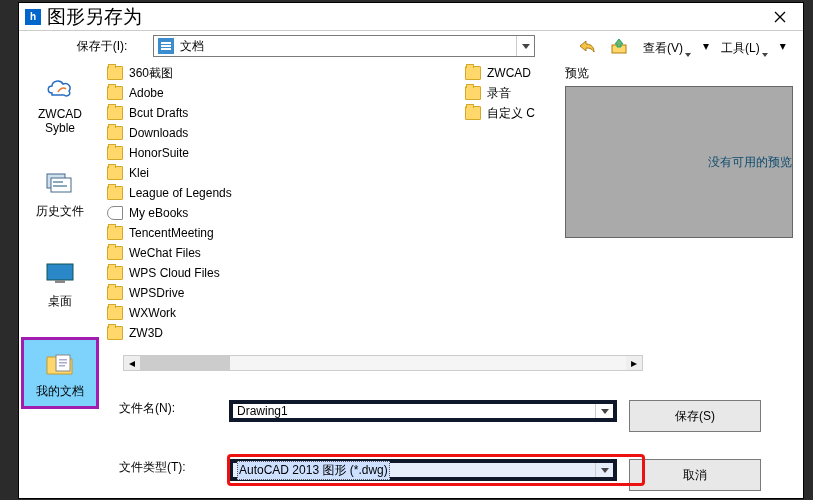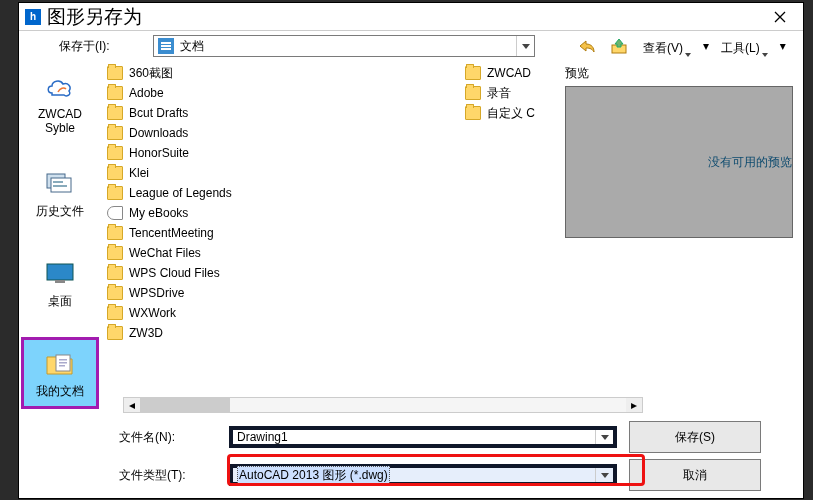--- a/index.html
+++ b/index.html
@@ -4,21 +4,21 @@
 <style>
 * { box-sizing: border-box; margin: 0; padding: 0; font-family: "Microsoft YaHei", Tahoma, sans-serif; font-size: 12px; }
 body { width: 813px; height: 500px; background: #2b2b2b; overflow: hidden; position: relative; }
 .dialog { position: absolute; left: 18px; top: 2px; width: 786px; height: 497px; background: #fff; border: 1px solid #000; }
 .titlebar { height: 28px; border-bottom: 1px solid #ccc; display: flex; align-items: center; padding: 0 6px; }
 .titlebar .appicon { width: 16px; height: 16px; background: #0066cc; color: #fff; font-size: 10px; font-weight: bold; display: flex; align-items: center; justify-content: center; margin-right: 6px; }
 .titlebar .title { flex: 1; font-size: 19px; }
 .titlebar .close { width: 34px; height: 22px; display: flex; align-items: center; justify-content: center; }
 .titlebar .close svg { width: 12px; height: 12px; }
 .toprow { height: 30px; display: flex; align-items: center; padding: 4px 10px 4px 40px; gap: 8px; }
-.toprow .label { width: 86px; text-align: left; }
+.toprow .label { width: 86px; text-align: center; }
 .toprow .combo { flex: 0 0 382px; height: 22px; border: 1px solid #7a7a7a; display: flex; align-items: center; padding-left: 4px; background: #fff; position: relative; }
 .toprow .combo .docicon { width: 16px; height: 16px; background: #3b8dd0; margin-right: 6px; display:flex; align-items:center; justify-content:center; }
 .toprow .combo .docicon:after { content:""; width:10px; height:2px; background:#fff; box-shadow: 0 -3px 0 #fff, 0 3px 0 #fff; }
 .toprow .combo .dd { position: absolute; right: 0; top:0; bottom:0; width: 18px; display:flex; align-items:center; justify-content:center; border-left:1px solid #ccc; }
 .toprow .iconbtn { width: 24px; height: 22px; display:flex; align-items:center; justify-content:center; }
 .toprow .menubtn { display:flex; align-items:flex-end; height:22px; padding: 0 4px; gap:2px; }
 .body { display: flex; height: 436px; }
 .sidebar { width: 115px; border-right: none; padding: 6px 2px 0 2px; display:flex; flex-direction:column; gap:18px; }
 .sideitem { height: 72px; display:flex; flex-direction:column; align-items:center; justify-content:center; gap:4px; border:1px solid transparent; }
 .sideitem.selected { border:3px solid #a21caf; background:#7dd3fc; }
@@ -35,21 +35,21 @@
 .foldericon:before { content:""; position:absolute; top:-3px; left:0; width:6px; height:3px; background:#ffd76a; border:1px solid #d6a828; border-bottom:none; border-radius:1px 1px 0 0; }
 .ebookicon { width:16px; height:14px; background:#fff; border:1px solid #888; border-radius:7px 1px 1px 7px; }
 .hscroll { height:16px; border:1px solid #ccc; margin: 0 160px 2px 22px; display:flex; align-items:center; }
 .hscroll .arrow { width:16px; height:14px; background:#eee; display:flex; align-items:center; justify-content:center; }
 .hscroll .track { flex:1; background:#f5f5f5; height:14px; position:relative; }
 .hscroll .thumb { position:absolute; left:0; top:0; width:90px; height:14px; background:#ccc; }
 .preview { width: 240px; padding: 2px 8px 0 4px; }
 .prevlabel { font-size: 12px; margin-bottom: 4px; }
 .prevbox { width: 228px; height: 152px; background:#aaa; border:1px solid #666; display:flex; align-items:center; justify-content:flex-end; color:#0c4a6e;padding-left:34px; }
 .bottom { padding: 6px 10px 6px 18px; display:flex; flex-direction:column; gap:6px; }
-.brow { display:flex; align-items:center; gap:10px; }
+.brow { display:flex; gap:10px;margin-top:21px; }
 .brow .blabel { width: 100px; }
 .brow .binput { flex: 0 0 388px; height: 22px; border:4px solid #0f172a; font-family: "SimSun", monospace; padding:0 4px; display:flex; align-items:center; position:relative; background:#fff; }
 .brow .binput .dd { position: absolute; right: 0; top:0; bottom:0; width: 18px; display:flex; align-items:center; justify-content:center; border-left:1px solid #ccc; }
 .brow .bbtn { width: 132px; height: 32px; border:1px solid #7a7a7a; background:#e8e8e8; display:flex; align-items:center; justify-content:center; margin-left: 2px; }
 .brow2 { position:relative; }
 .highlight { position:absolute; left: 108px; top: -5px; width: 418px; height: 32px; border:3px solid #e11; border-radius:4px; pointer-events:none; }
 .filetype { background:#e6eefb !important; }
 .filetype .seltext { border:1px dotted #555; padding:0 1px; background:#cde0ff; }
 .chev { width:0; height:0; border-left:4px solid transparent; border-right:4px solid transparent; border-top:5px solid #444; }
 .chevsm { width:0; height:0; border-left:3px solid transparent; border-right:3px solid transparent; border-top:4px solid #444; }

